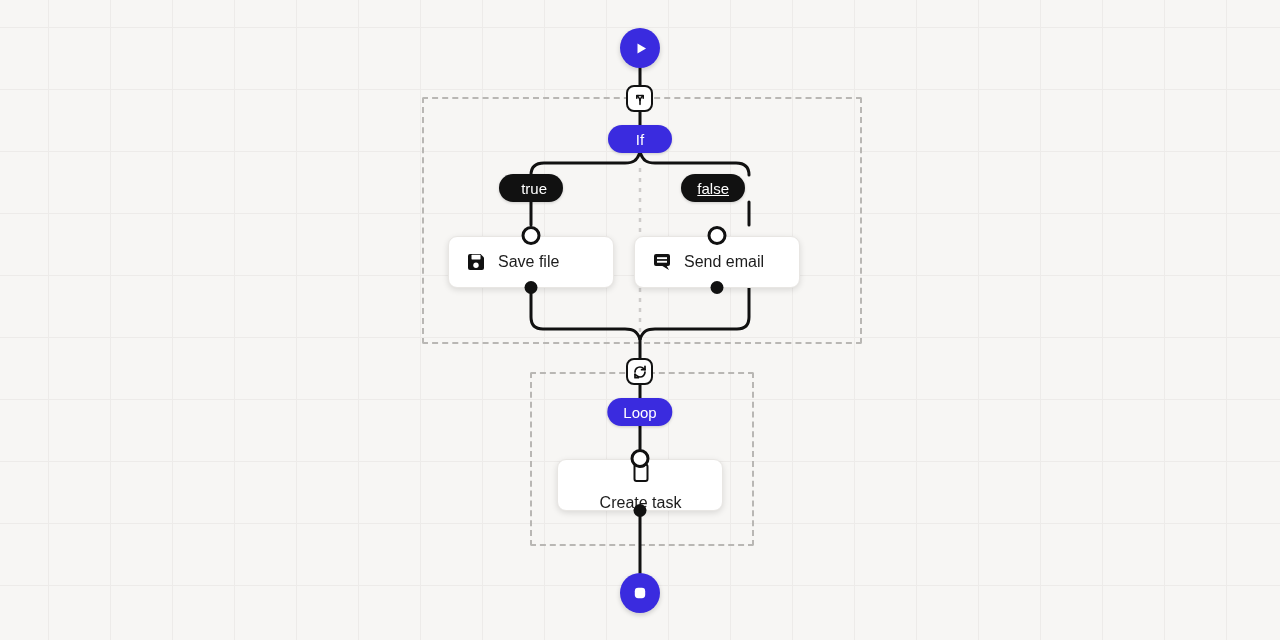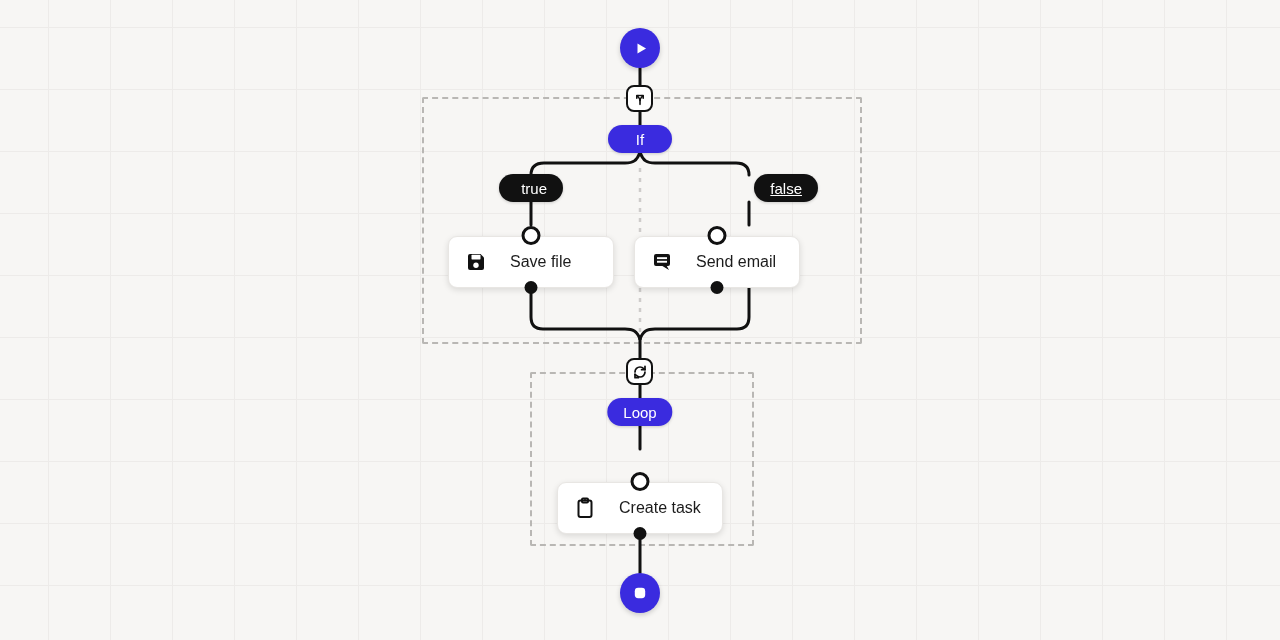--- a/index.html
+++ b/index.html
@@ -38,32 +38,32 @@
     position:absolute;height:28px;border-radius:14px;color:#fff;
     display:inline-flex;align-items:center;justify-content:center;
     padding:0 16px;font-size:15px;line-height:1;z-index:3;
     transform:translateX(-50%);box-shadow:0 1px 3px rgba(0,0,0,.18);
     box-sizing:border-box;white-space:nowrap;
   }
   .pill.purple{background:#3a2bdf;min-width:64px;}
   .pill.black{background:#111;min-width:64px;justify-content:flex-end;}
   .if-pill{left:640px;top:125px;}
   .true-pill{left:531px;top:174px;}
-  .false-pill{left:786px;top:174px;text-decoration:underline;}
+  .false-pill{left:713px;top:174px;text-decoration:underline;}
   .loop-pill{left:640px;top:398px;}
   .card{
     position:absolute;width:166px;height:52px;background:#fff;
     border:1px solid #e8e6e3;border-radius:9px;box-sizing:border-box;
-    display:flex;align-items:center;gap:22px;padding:0 14px 0 15px;
+    display:flex;align-items:center;gap:10px;padding:0 14px 0 15px;
     box-shadow:0 2px 6px rgba(0,0,0,.12);z-index:3;text-align:center;
   }
   .card .label{font-size:16px;color:#1c1c1c;}
   .save-card{left:448px;top:236px;}
   .send-card{left:634px;top:236px;}
-  .task-card{left:557px;top:482px;}
+  .task-card{left:557px;top:459px;flex-direction:column;}
   .port{position:absolute;left:50%;transform:translateX(-50%);border-radius:50%;z-index:4;}
   .port-in{width:13px;height:13px;border:3px solid #111;background:#fff;top:-11px;}
   .port-out{width:13px;height:13px;background:#111;bottom:-7px;}
   .icon24{width:24px;height:24px;flex:0 0 auto;display:block;}
 </style>
 </head>
 <body>
 
 <div class="canvas">
 

